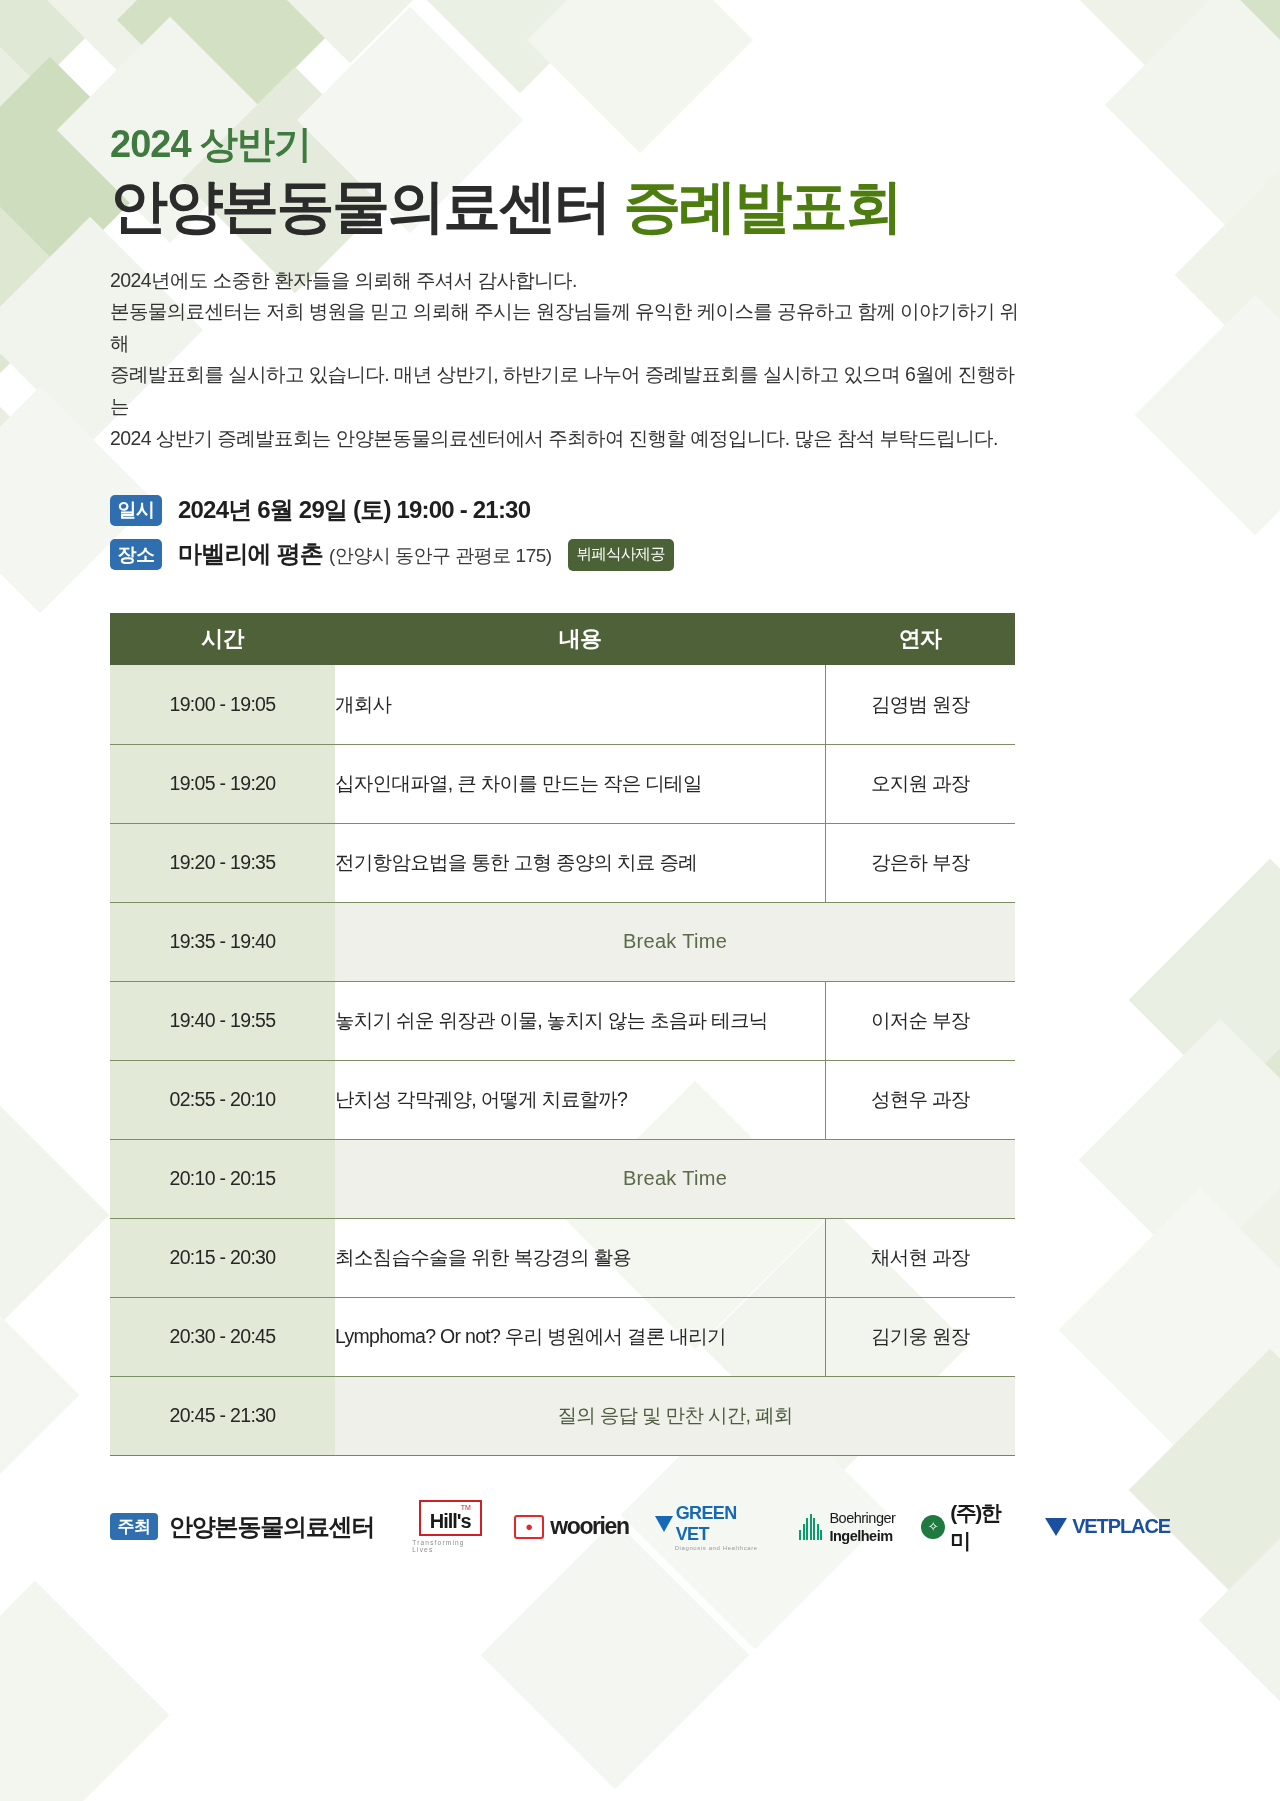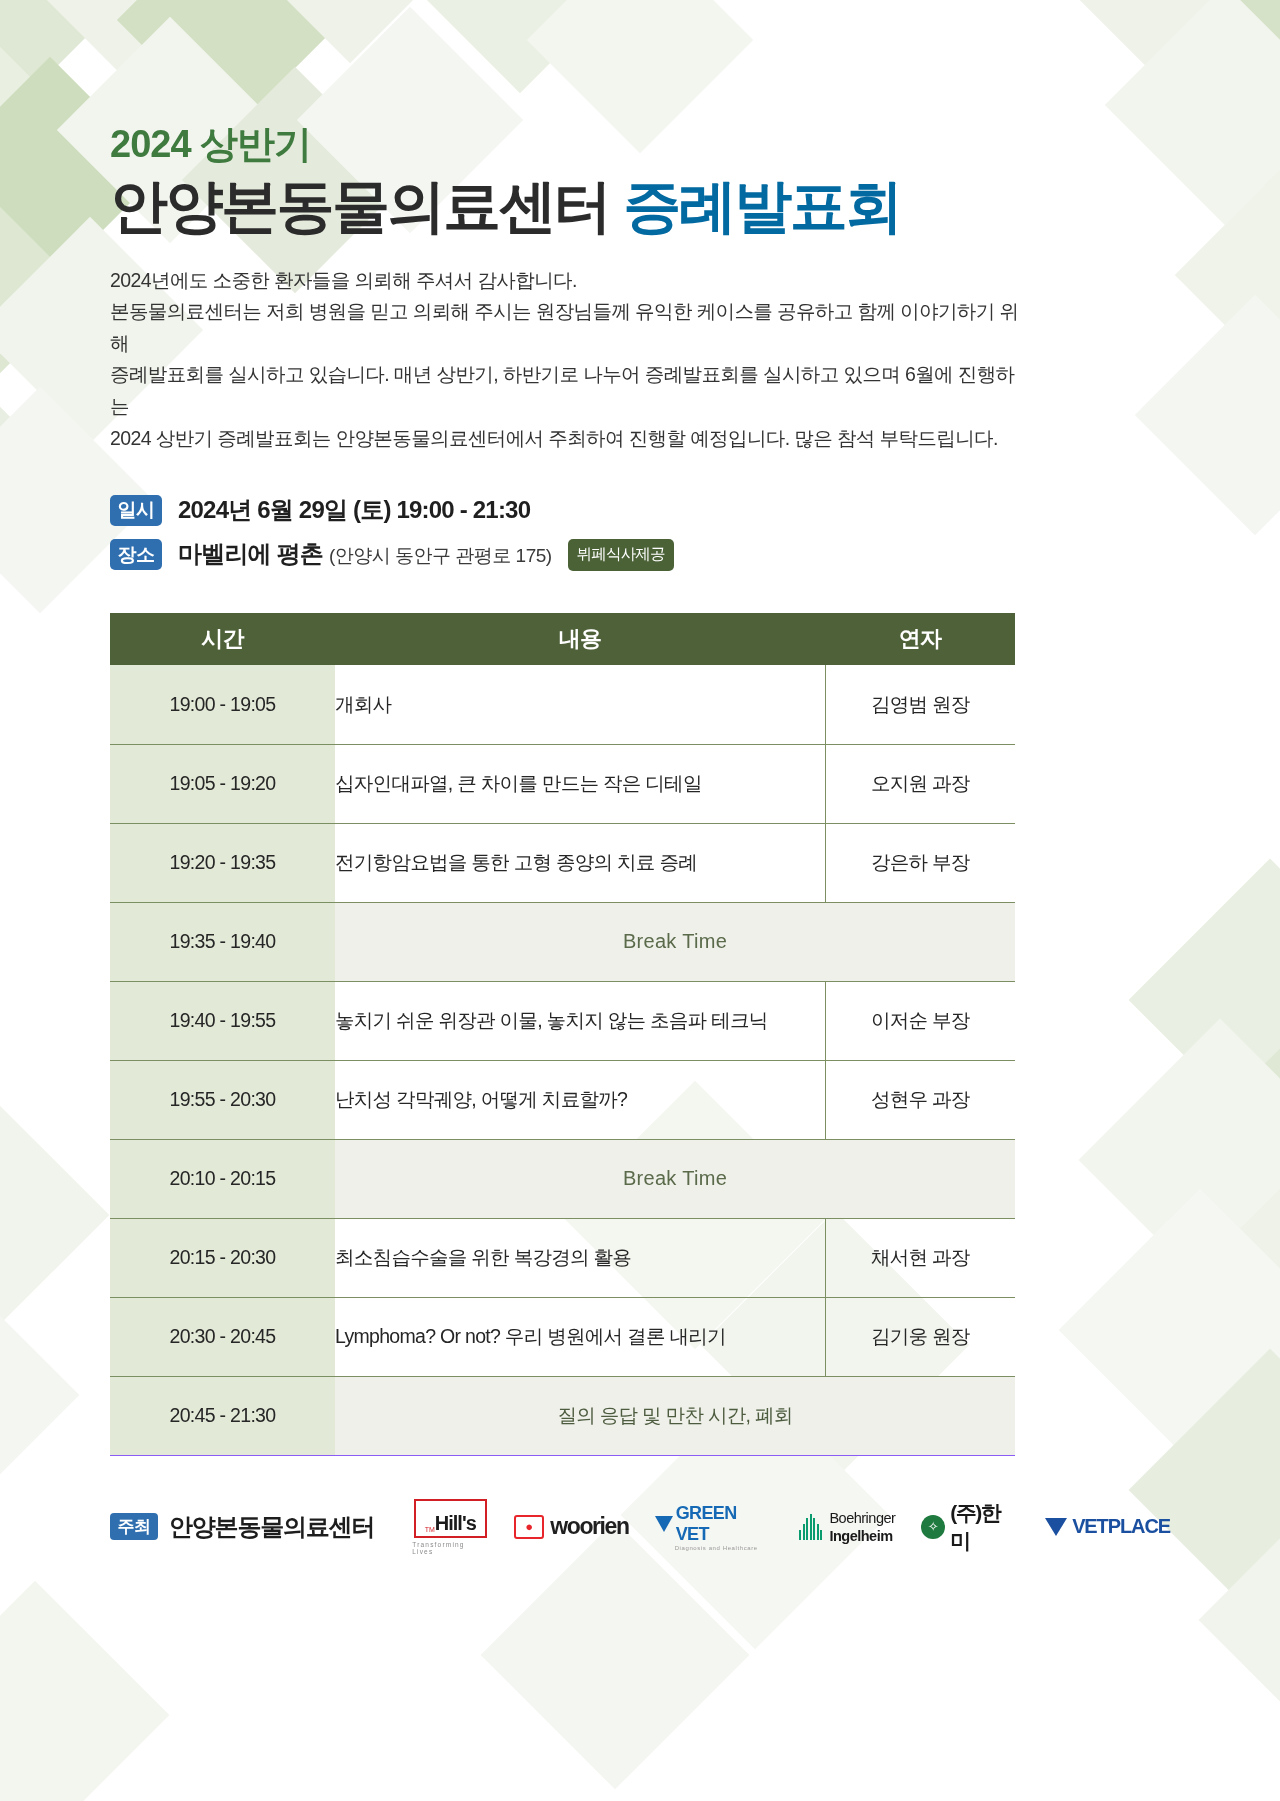--- a/index.html
+++ b/index.html
@@ -28,21 +28,21 @@
     color:#3f7a3f;
     line-height: 1.1;
   }
   .title {
     margin-top: 8px;
     font-size: 58px; font-weight: 700; letter-spacing:-2.5px;
     line-height: 1.12;
     color:#2b2b2b;
     white-space: nowrap;
   }
-  .title .accent { color:#0369a1; }
+  .title .accent { color:#4d7c0f; }
 
   
   .intro {
     margin-top: 26px;
     font-size: 19.5px;
     line-height: 1.62;
     color:#333333;
     letter-spacing:-0.6px;
     max-width: 910px;
   }
@@ -147,22 +147,22 @@
     font-size:24px; font-weight:700; letter-spacing:-1.2px; color:#1d1d1d;
     white-space:nowrap;
   }
   .logos { display:flex; align-items:center; margin-left: 38px; gap: 26px; }
   .logo { display:flex; align-items:center; height:56px; }
 
   
   .hills { display:flex; flex-direction:column; align-items:center; }
   .hills-box {
     border: 2.5px solid #d21f26;
-    padding: 12px 9px 3px;
-    display:flex; flex-direction:row; align-items:center;
+    padding: 2px 9px 3px;
+    display:flex; flex-direction:column; align-items:center;
     line-height:1;
   }
   .hills-tm { font-size:7px; color:#d21f26; align-self:flex-end; line-height:1; }
   .hills-word { font-size:20px; font-weight:700; color:#1a1a1a; letter-spacing:-1px; }
   .hills-sub { font-size:6.5px; color:#8a8a8a; letter-spacing:1.2px; margin-top:3px; }
 
   
   .woorien { display:flex; align-items:center; gap:6px; }
   .woorien-mark {
     width:30px; height:24px; border:2px solid #e8252a; border-radius:3px;
@@ -317,21 +317,21 @@
             <tr class="break">
               <td class="time">19:35 - 19:40</td>
               <td class="full" colspan="2">Break Time</td>
             </tr>
             <tr>
               <td class="time">19:40 - 19:55</td>
               <td class="topic">놓치기 쉬운 위장관 이물, 놓치지 않는 초음파 테크닉</td>
               <td class="spkr">이저순 부장</td>
             </tr>
             <tr>
-              <td class="time">19:55 - 20:30</td>
+              <td class="time">02:55 - 20:10</td>
               <td class="topic">난치성 각막궤양, 어떻게 치료할까?</td>
               <td class="spkr">성현우 과장</td>
             </tr>
             <tr class="break">
               <td class="time">20:10 - 20:15</td>
               <td class="full" colspan="2">Break Time</td>
             </tr>
             <tr>
               <td class="time">20:15 - 20:30</td>
               <td class="topic">최소침습수술을 위한 복강경의 활용</td>

